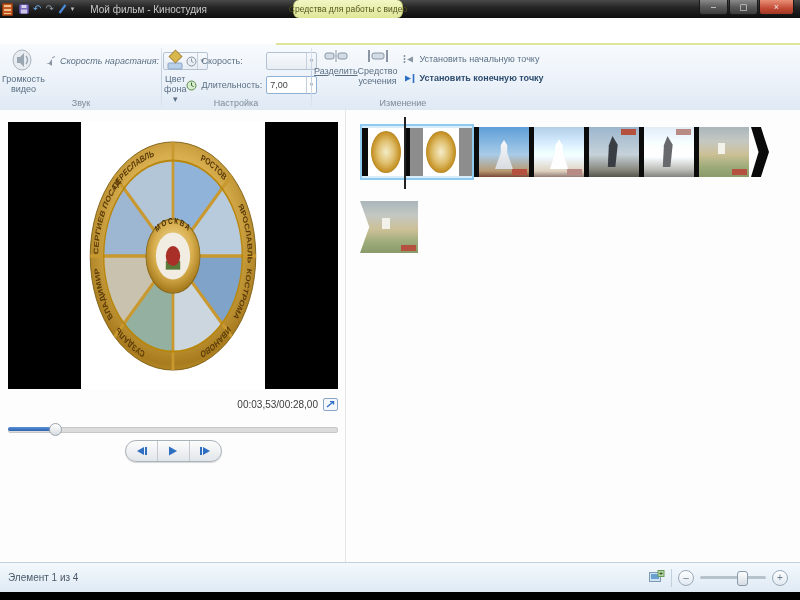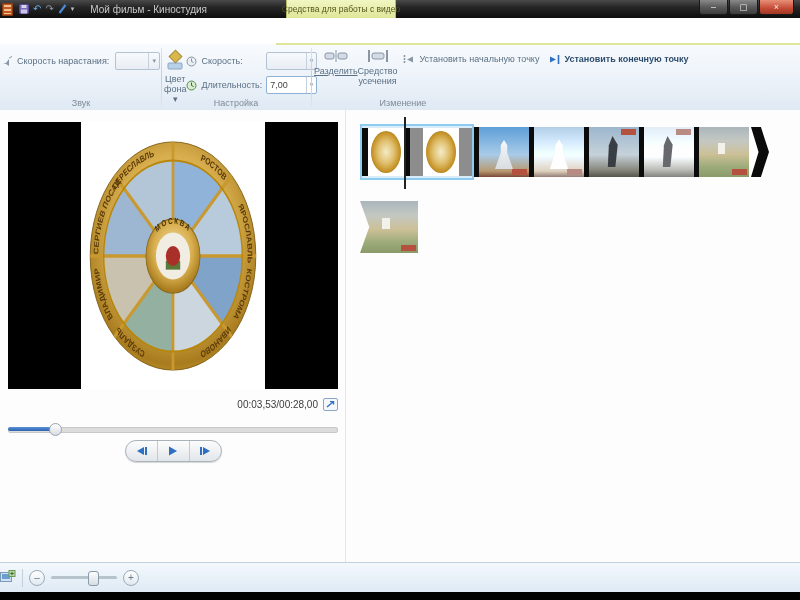--- a/index.html
+++ b/index.html
@@ -11,23 +11,23 @@
     background:linear-gradient(180deg,#4a4a4a 0%,#262626 40%,#0e0e0e 100%);
     display:flex;align-items:center;}
   .appicon{width:11px;height:13px;margin-left:2px;background:#c2571f;border-radius:2px;
     box-shadow:inset 0 0 0 1px #8a3a10;position:relative;}
   .appicon::before{content:"";position:absolute;left:2px;top:2px;width:7px;height:9px;
     background:repeating-linear-gradient(180deg,#f0c090 0 2px,#c2571f 2px 4px);}
   .qat{display:flex;align-items:center;gap:4px;margin-left:6px;}
   .qat .qbtn{font-size:10px;line-height:10px;color:#9ab4d4;cursor:default;}
   .qat svg{display:block;}
   .tb-title{color:#c9c9c9;font-size:10px;margin-left:16px;white-space:nowrap;}
-  .ctx-header{position:absolute;left:286px;top:0;width:108px;height:18px;
+  .ctx-header{position:absolute;left:293px;top:0;width:108px;height:18px;
     background:linear-gradient(180deg,#f2f6c2,#dfe698);border-left:1px solid #b8bc6a;border-right:1px solid #b8bc6a;
-    color:#55551e;font-size:8.5px;display:flex;align-items:center;justify-content:center;white-space:nowrap;}
+    color:#55551e;font-size:8.5px;display:flex;align-items:center;justify-content:center;white-space:nowrap;border-radius:6px;}
   .win-controls{position:absolute;right:6px;top:0;display:flex;}
   .winbtn{width:27px;height:14px;border:1px solid #1a1a1a;border-top:none;
     background:linear-gradient(180deg,#8a8a8a,#5a5a5a 50%,#3c3c3c);color:#eee;
     font-size:9px;display:flex;align-items:center;justify-content:center;border-radius:0 0 3px 3px;margin-left:1px;}
   .winbtn.close{background:linear-gradient(180deg,#e89078,#c44a34 60%,#a03824);width:33px;}
 
   
   .tabrow{position:absolute;top:18px;left:0;right:0;height:26px;
     background:linear-gradient(180deg,#fbfcfd,#edf0f4);border-bottom:1px solid #d3d9e0;display:flex;align-items:flex-end;}
   .filebtn{width:34px;height:21px;margin:0 4px 2px 4px;border-radius:3px;border:1px solid #1c4c8c;
@@ -169,27 +169,36 @@
       <div class="winbtn">▢</div>
       <div class="winbtn close">×</div>
     </div>
   </div>
 
 
   <div class="ribbon">
 
     <div class="rgroup" style="left:2px;width:158px;">
       <div style="display:flex;">
+        <div class="bigbtn" style="width:44px;">
+          <svg width="24" height="22">
+            <ellipse cx="11" cy="11" rx="9" ry="10" fill="#e8ecf0" stroke="#aab4be"></ellipse>
+            <polygon points="6,8 9,8 13,4 13,18 9,14 6,14" fill="#9aa6b2"></polygon>
+            <path d="M15,7 q3,4 0,8" stroke="#9aa6b2" fill="none" stroke-width="1.4"></path>
+          </svg>
+          <span class="cap">Громкость
+видео</span>
+        </div>
         <div class="rfields" style="flex:1;">
           <div class="rrow">
             <svg width="11" height="10">
                 <polygon points="1,7 4,7 7,3 7,10 4,8" fill="#8a96a4"></polygon>
                 <line x1="7" y1="2" x2="10" y2="0.5" stroke="#8a96a4"></line>
               </svg>
-            <span style="flex:1;">Скорость нарастания:</span>
+            <span style="flex:1;font-style:italic;">Скорость нарастания:</span>
             <div class="combo" style="width:40px;">
               <span></span>
               <span class="car">▾</span>
             </div>
           </div>
         </div>
       </div>
       <div class="glabel">Звук</div>
     </div>
     <div class="gdivider" style="left:161px;"></div>
@@ -247,21 +256,21 @@
         </div>
         <div class="gdivider" style="position:static;height:52px;margin-top:4px;"></div>
         <div class="bigbtn" style="width:50px;">
           <svg width="24" height="14">
             <rect x="6" y="4" width="12" height="6" rx="2" fill="#d2dce6" stroke="#8a96a4"></rect>
             <line x1="3" y1="1" x2="3" y2="13" stroke="#8a96a4" stroke-width="2"></line>
             <line x1="21" y1="1" x2="21" y2="13" stroke="#8a96a4" stroke-width="2"></line>
           </svg>
           <span class="cap">Средство усечения</span>
         </div>
-        <div style="display:flex;flex-direction:row;gap:9px;padding:10px 0 0 6px;">
+        <div style="display:flex;flex-direction:column;gap:9px;padding:10px 0 0 6px;">
           <div class="smallbtn">
             <svg width="12" height="9">
                 <line x1="1.5" y1="0" x2="1.5" y2="9" stroke="#8a96a4" stroke-width="1.6" stroke-dasharray="2 1"></line>
                 <polygon points="4,4.5 10,1.5 10,7.5" fill="#8a96a4"></polygon>
               </svg>
             <span>Установить начальную точку</span>
           </div>
           <div class="smallbtn strong">
             <svg width="12" height="9">
                 <line x1="10.5" y1="0" x2="10.5" y2="9" stroke="#2e6fc2" stroke-width="1.6"></line>
@@ -396,20 +405,21 @@
       <div class="playhead"></div>
       <div class="trackrow row2" id="track2">
           <div class="thumb t-aerial lbl-br notch">
             <div class="redlbl"></div>
           </div>
         </div>
     </div>
   </div>
 
   <div class="statusbar">
+    <span class="status-text">Элемент 1 из 4</span>
     <div class="zoomctrl">
       <span>
         <svg width="16" height="13">
             <rect x="0.5" y="2.5" width="11" height="9" fill="#cfe2f2" stroke="#7a9ab8"></rect>
             <rect x="2" y="4" width="8" height="5" fill="#6aa0d0"></rect>
             <rect x="9" y="0.5" width="6" height="6" fill="#bcd8a8" stroke="#6a9a5a"></rect>
             <line x1="12" y1="1.8" x2="12" y2="5.2" stroke="#3a6a2a"></line>
             <line x1="10.3" y1="3.5" x2="13.7" y2="3.5" stroke="#3a6a2a"></line>
           </svg>
       </span>

